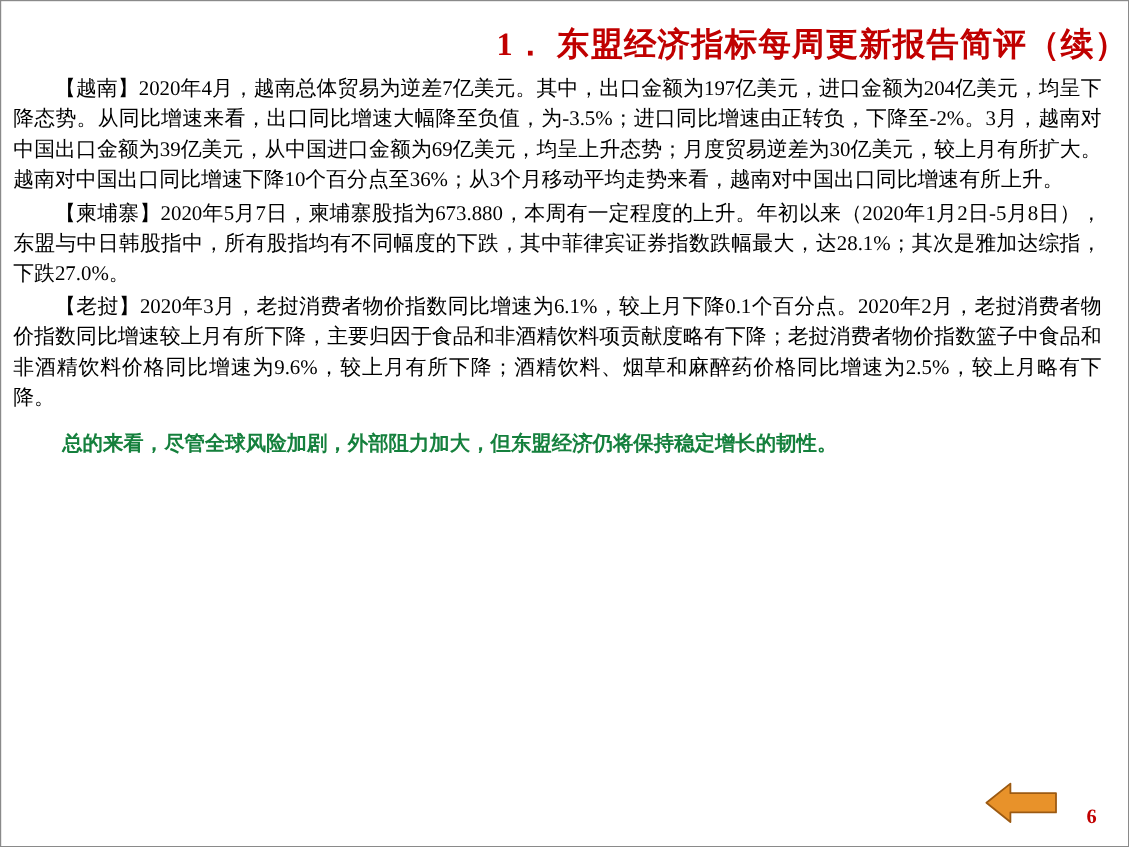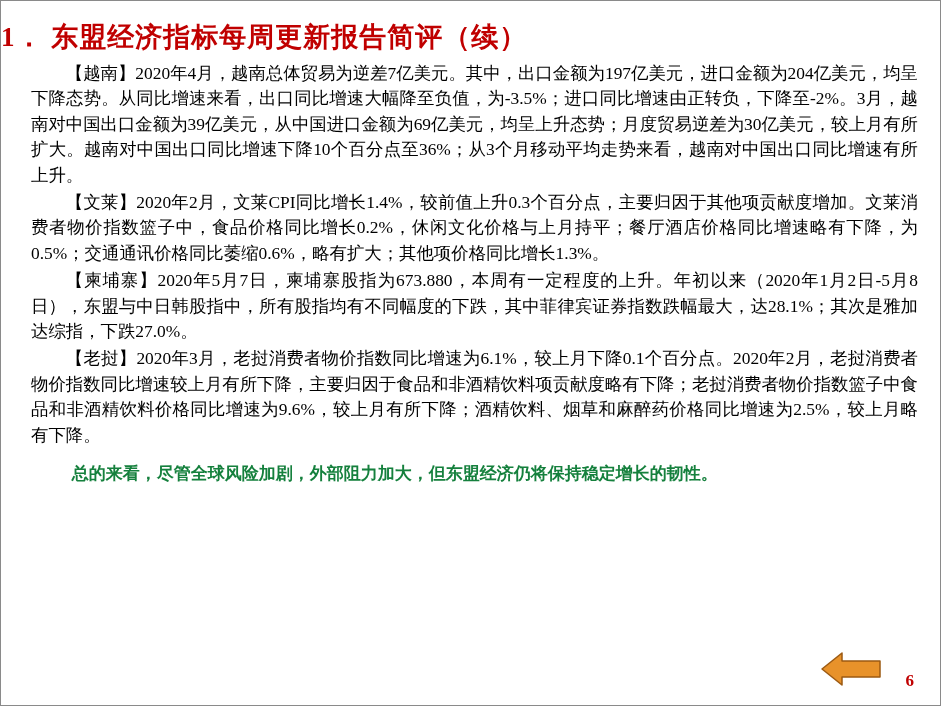--- a/index.html
+++ b/index.html
@@ -15,30 +15,30 @@
   }
   .slide {
     position: relative;
     width: 941px;
     height: 706px;
     box-sizing: border-box;
     border: 1px solid #8a8a8a;
     background: #ffffff;
   }
   .title {
-    text-align: left;
+    text-align: right;
     color: #c00000;
     font-size: 27px;
     font-weight: bold;
     letter-spacing: 1px;
     margin: 18px 0 6px 0;
     font-family: "Liberation Serif", "DejaVu Serif", serif;
   }
   .body-area {
-    padding: 0 22px 0 30px;
+    padding: 0 22px 0 10px;
   }
   p.para {
     margin: 0 0 2px 0;
     font-size: 17.4px;
     line-height: 1.46;
     color: #000000;
     text-align: justify;
     text-justify: inter-ideograph;
     text-indent: 2em;
     font-family: "Liberation Serif", "DejaVu Serif", serif;
@@ -77,21 +77,20 @@
 </style>
 </head>
 <body>
 
 <div class="slide">
 
   <div class="title">1． 东盟经济指标每周更新报告简评（续）</div>
 
   <div class="body-area">
     <p class="para">【越南】2020年4月，越南总体贸易为逆差7亿美元。其中，出口金额为197亿美元，进口金额为204亿美元，均呈下降态势。从同比增速来看，出口同比增速大幅降至负值，为-3.5%；进口同比增速由正转负，下降至-2%。3月，越南对中国出口金额为39亿美元，从中国进口金额为69亿美元，均呈上升态势；月度贸易逆差为30亿美元，较上月有所扩大。越南对中国出口同比增速下降10个百分点至36%；从3个月移动平均走势来看，越南对中国出口同比增速有所上升。</p>
-    <p class="para">【文莱】2020年2月，文莱CPI同比增长1.4%，较前值上升0.3个百分点，主要归因于其他项贡献度增加。文莱消费者物价指数篮子中，食品价格同比增长0.2%，休闲文化价格与上月持平；餐厅酒店价格同比增速略有下降，为0.5%；交通通讯价格同比萎缩0.6%，略有扩大；其他项价格同比增长1.3%。</p>
     <p class="para">【柬埔寨】2020年5月7日，柬埔寨股指为673.880，本周有一定程度的上升。年初以来（2020年1月2日-5月8日），东盟与中日韩股指中，所有股指均有不同幅度的下跌，其中菲律宾证券指数跌幅最大，达28.1%；其次是雅加达综指，下跌27.0%。</p>
     <p class="para">【老挝】2020年3月，老挝消费者物价指数同比增速为6.1%，较上月下降0.1个百分点。2020年2月，老挝消费者物价指数同比增速较上月有所下降，主要归因于食品和非酒精饮料项贡献度略有下降；老挝消费者物价指数篮子中食品和非酒精饮料价格同比增速为9.6%，较上月有所下降；酒精饮料、烟草和麻醉药价格同比增速为2.5%，较上月略有下降。</p>
     <p class="summary">总的来看，尽管全球风险加剧，外部阻力加大，但东盟经济仍将保持稳定增长的韧性。</p>
   </div>
 
   <div class="arrow-wrap">
     <svg class="arrow" viewBox="0 0 62 40" xmlns="http://www.w3.org/2000/svg">
       <polygon points="2,20 22,4 22,12 60,12 60,28 22,28 22,36" fill="#e8922a" stroke="#9c5a12" stroke-width="1.5" stroke-linejoin="round"></polygon>
     </svg>
   </div>

